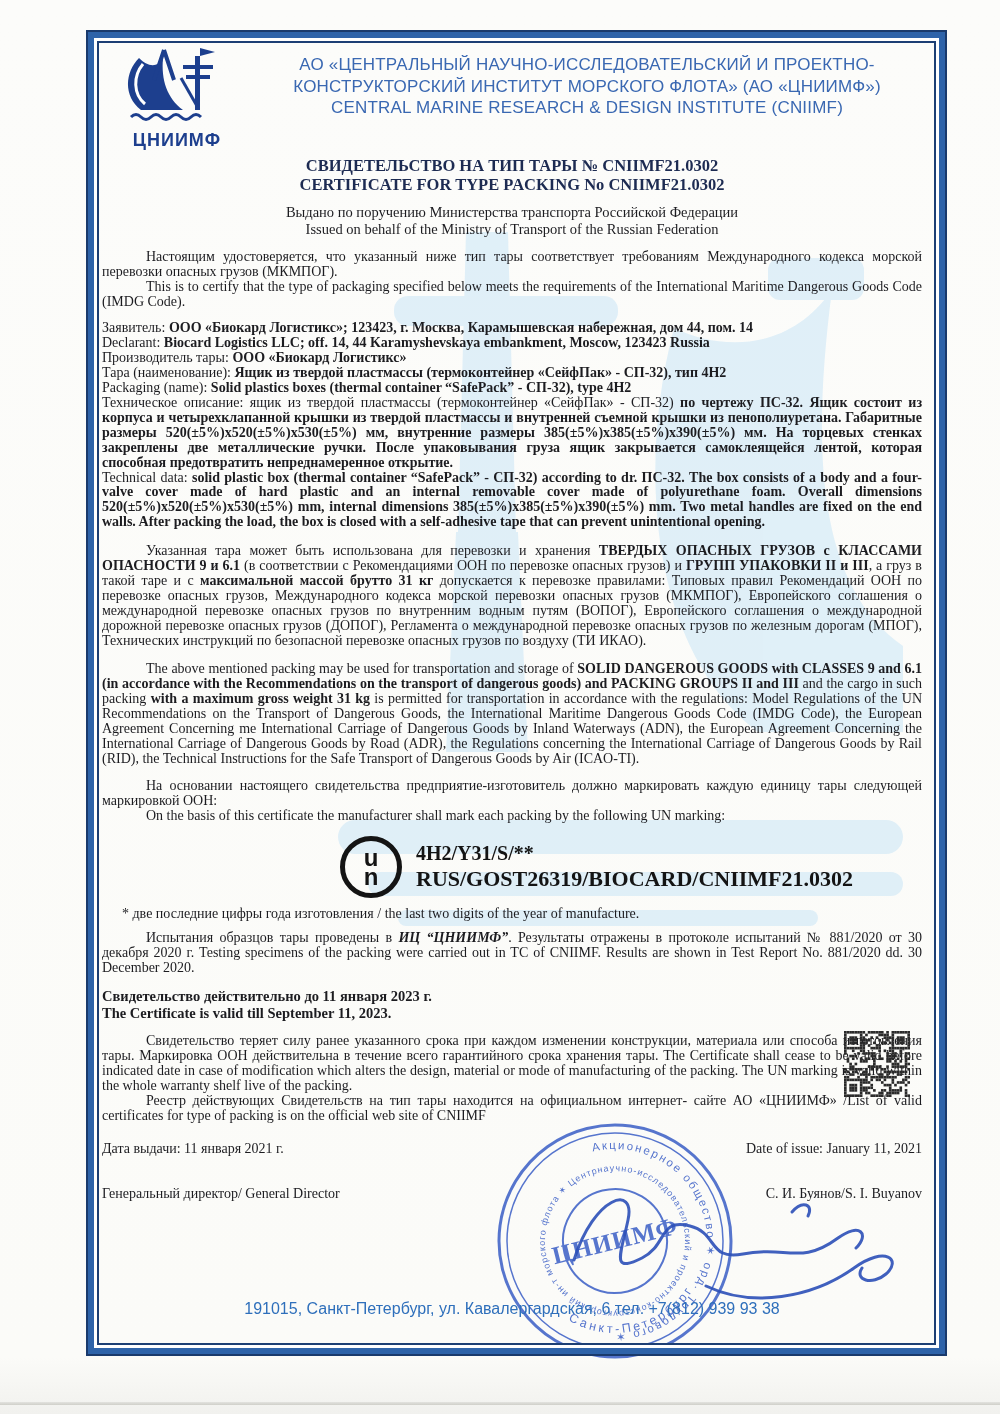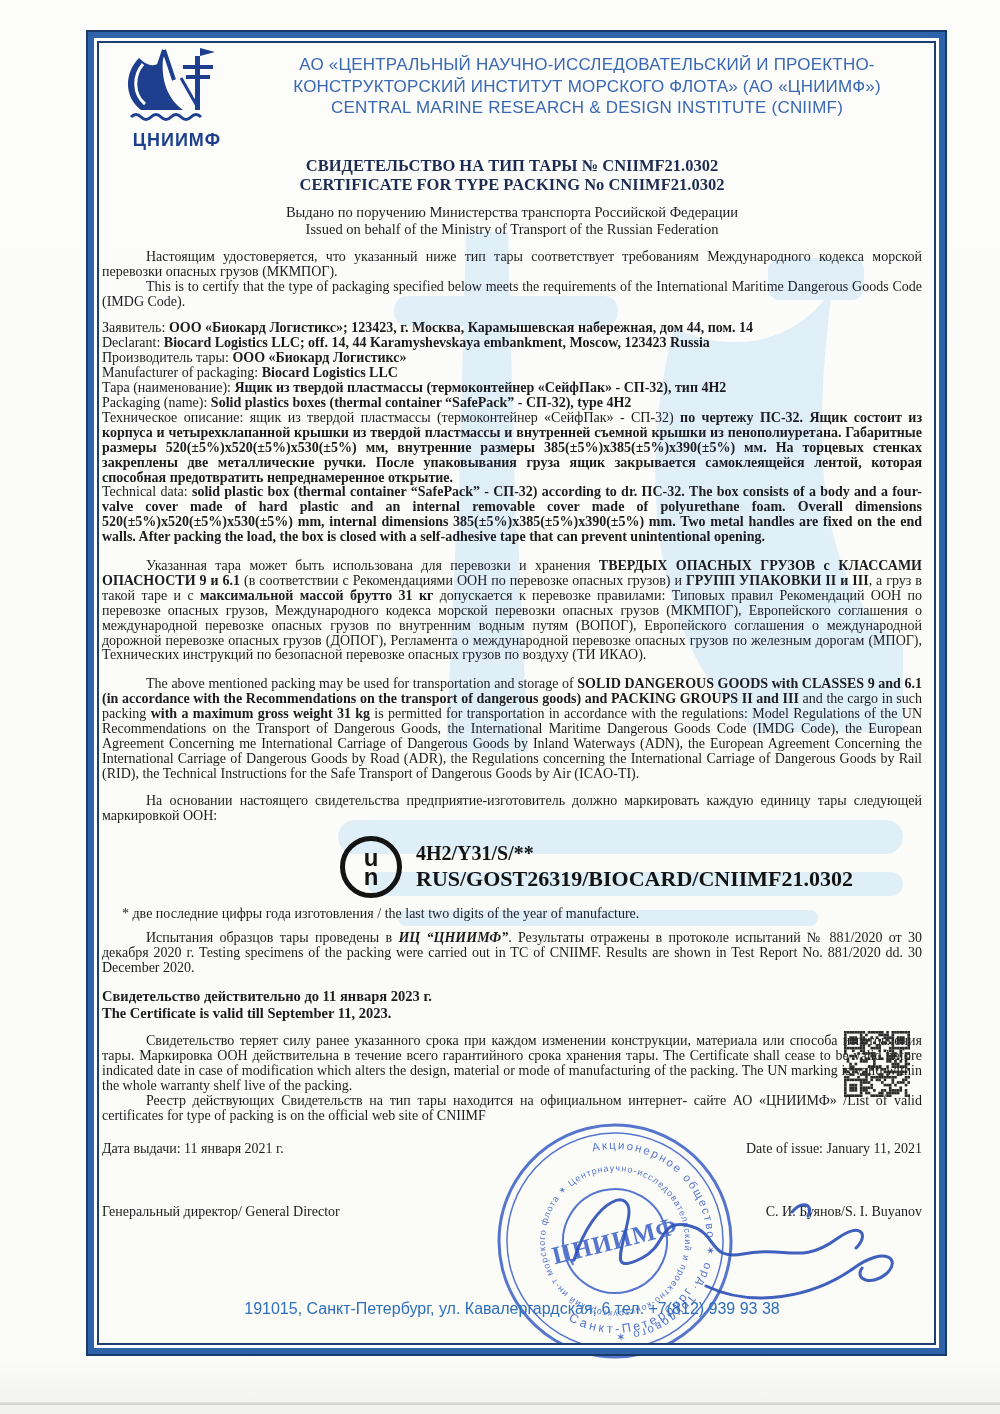--- a/index.html
+++ b/index.html
@@ -45,21 +45,21 @@
   .un-lines{font-weight:bold;color:#141414;}
   .un-line1{font-size:20px;line-height:24px;}
   .un-line2{font-size:22px;line-height:27px;}
 
   .footnote{margin-top:9px;padding-left:20px;}
   .tests{margin-top:10px;}
   .valid{text-align:left;font-weight:bold;font-size:14.5px;line-height:17px;}
   .valid-wrap{margin-top:12px;}
   .row-split{display:flex;justify-content:space-between;}
   .date-row{margin-top:18px;}
-  .director-row{margin-top:48px;}
+  .director-row{margin-top:30px;}
 
   .qr{position:absolute;left:844px;top:1031px;z-index:2;line-height:0;}
   .stamp{position:absolute;left:490px;top:1116px;z-index:3;opacity:.85;}
   .sig{position:absolute;left:556px;top:1168px;z-index:3;opacity:.9;}
   .footer{
     position:absolute;left:102px;top:1300px;width:820px;text-align:center;z-index:3;
     font-family:"Liberation Sans","DejaVu Sans",sans-serif;color:#2e6fbb;font-size:16px;
   }
   .scan-line{position:absolute;left:0;top:1402px;width:100%;height:3px;background:linear-gradient(180deg,#e3e3df,#cfcfc9);z-index:0;}
 </style>
@@ -123,31 +123,31 @@
       <div>Issued on behalf of the Ministry of Transport of the Russian Federation</div>
     </div>
 
     <p class="indent mt-s">Настоящим удостоверяется, что указанный ниже тип тары соответствует требованиям Международного кодекса морской перевозки опасных грузов (МКМПОГ).</p>
     <p class="indent">This is to certify that the type of packaging specified below meets the requirements of the International Maritime Dangerous Goods Code (IMDG Code).</p>
 
     <div class="fields">
       <p><span>Заявитель: </span><span style="font-weight: bold;">ООО «Биокард Логистикс»; 123423, г. Москва, Карамышевская набережная, дом 44, пом. 14</span></p>
       <p><span>Declarant: </span><span style="font-weight: bold;">Biocard Logistics LLC; off. 14, 44 Karamyshevskaya embankment, Moscow, 123423 Russia</span></p>
       <p><span>Производитель тары: </span><span style="font-weight: bold; margin-top: 20px;">ООО «Биокард Логистикс»</span></p>
-      <p><span>Manufacturer of packaging: </span><span style="font-weight: bold;">Biocard Logistics LLC</span></p>
       <p><span>Тара (наименование): </span><span style="font-weight: bold;">Ящик из твердой пластмассы (термоконтейнер «СейфПак» - СП-32), тип 4Н2</span></p>
       <p><span>Packaging (name): </span><span style="font-weight: bold;">Solid plastics boxes (thermal container “SafePack” - СП-32), type 4H2</span></p>
       <p><span>Техническое описание: ящик из твердой пластмассы (термоконтейнер «СейфПак» - СП-32) </span><span style="font-weight: bold;">по чертежу ПС-32. Ящик состоит из корпуса и четырехклапанной крышки из твердой пластмассы и внутренней съемной крышки из пенополиуретана. Габаритные размеры 520(±5%)x520(±5%)x530(±5%) мм, внутренние размеры 385(±5%)x385(±5%)x390(±5%) мм. На торцевых стенках закреплены две металлические ручки. После упаковывания груза ящик закрывается самоклеящейся лентой, которая способная предотвратить непреднамеренное открытие.</span></p>
       <p><span>Technical data: </span><span style="font-weight: bold;">solid plastic box (thermal container “SafePack” - СП-32) according to dr. ПС-32. The box consists of a body and a four-valve cover made of hard plastic and an internal removable cover made of polyurethane foam. Overall dimensions 520(±5%)x520(±5%)x530(±5%) mm, internal dimensions 385(±5%)x385(±5%)x390(±5%) mm. Two metal handles are fixed on the end walls. After packing the load, the box is closed with a self-adhesive tape that can prevent unintentional opening.</span></p>
     </div>
 
     <p class="indent mt-m"><span>Указанная тара может быть использована для перевозки и хранения </span><span style="font-weight: bold;">ТВЕРДЫХ ОПАСНЫХ ГРУЗОВ с КЛАССАМИ ОПАСНОСТИ 9 и 6.1</span><span> (в соответствии с Рекомендациями ООН по перевозке опасных грузов) и </span><span style="font-weight: bold;">ГРУПП УПАКОВКИ II и III</span><span>, а груз в такой таре и с </span><span style="font-weight: bold;">максимальной массой брутто 31 кг</span><span> допускается к перевозке правилами: Типовых правил Рекомендаций ООН по перевозке опасных грузов, Международного кодекса морской перевозки опасных грузов (МКМПОГ), Европейского соглашения о международной перевозке опасных грузов по внутренним водным путям (ВОПОГ), Европейского соглашения о международной дорожной перевозке опасных грузов (ДОПОГ), Регламента о международной перевозке опасных грузов по железным дорогам (МПОГ), Технических инструкций по безопасной перевозке опасных грузов по воздуху (ТИ ИКАО).</span></p>
     <p class="indent mt-m"><span>The above mentioned packing may be used for transportation and storage of </span><span style="font-weight: bold;">SOLID DANGEROUS GOODS with CLASSES 9 and 6.1 (in accordance with the Recommendations on the transport of dangerous goods) and PACKING GROUPS II and III</span><span> and the cargo in such packing </span><span style="font-weight: bold;">with a maximum gross weight 31 kg</span><span> is permitted for transportation in accordance with the regulations: Model Regulations of the UN Recommendations on the Transport of Dangerous Goods, the International Maritime Dangerous Goods Code (IMDG Code), the European Agreement Concerning me International Carriage of Dangerous Goods by Inland Waterways (ADN), the European Agreement Concerning the International Carriage of Dangerous Goods by Road (ADR), the Regulations concerning the International Carriage of Dangerous Goods by Rail (RID), the Technical Instructions for the Safe Transport of Dangerous Goods by Air (ICAO-TI).</span></p>
 
     <p class="indent mt-s">На основании настоящего свидетельства предприятие-изготовитель должно маркировать каждую единицу тары следующей маркировкой ООН:</p>
+    <p class="indent">On the basis of this certificate the manufacturer shall mark each packing by the following UN marking:</p>
 
     <div class="un-block">
       <div class="un-circle">
         <div>u</div>
         <div>n</div>
       </div>
       <div class="un-lines">
         <div class="un-line1">4H2/Y31/S/**</div>
         <div class="un-line2">RUS/GOST26319/BIOCARD/CNIIMF21.0302</div>
       </div>

